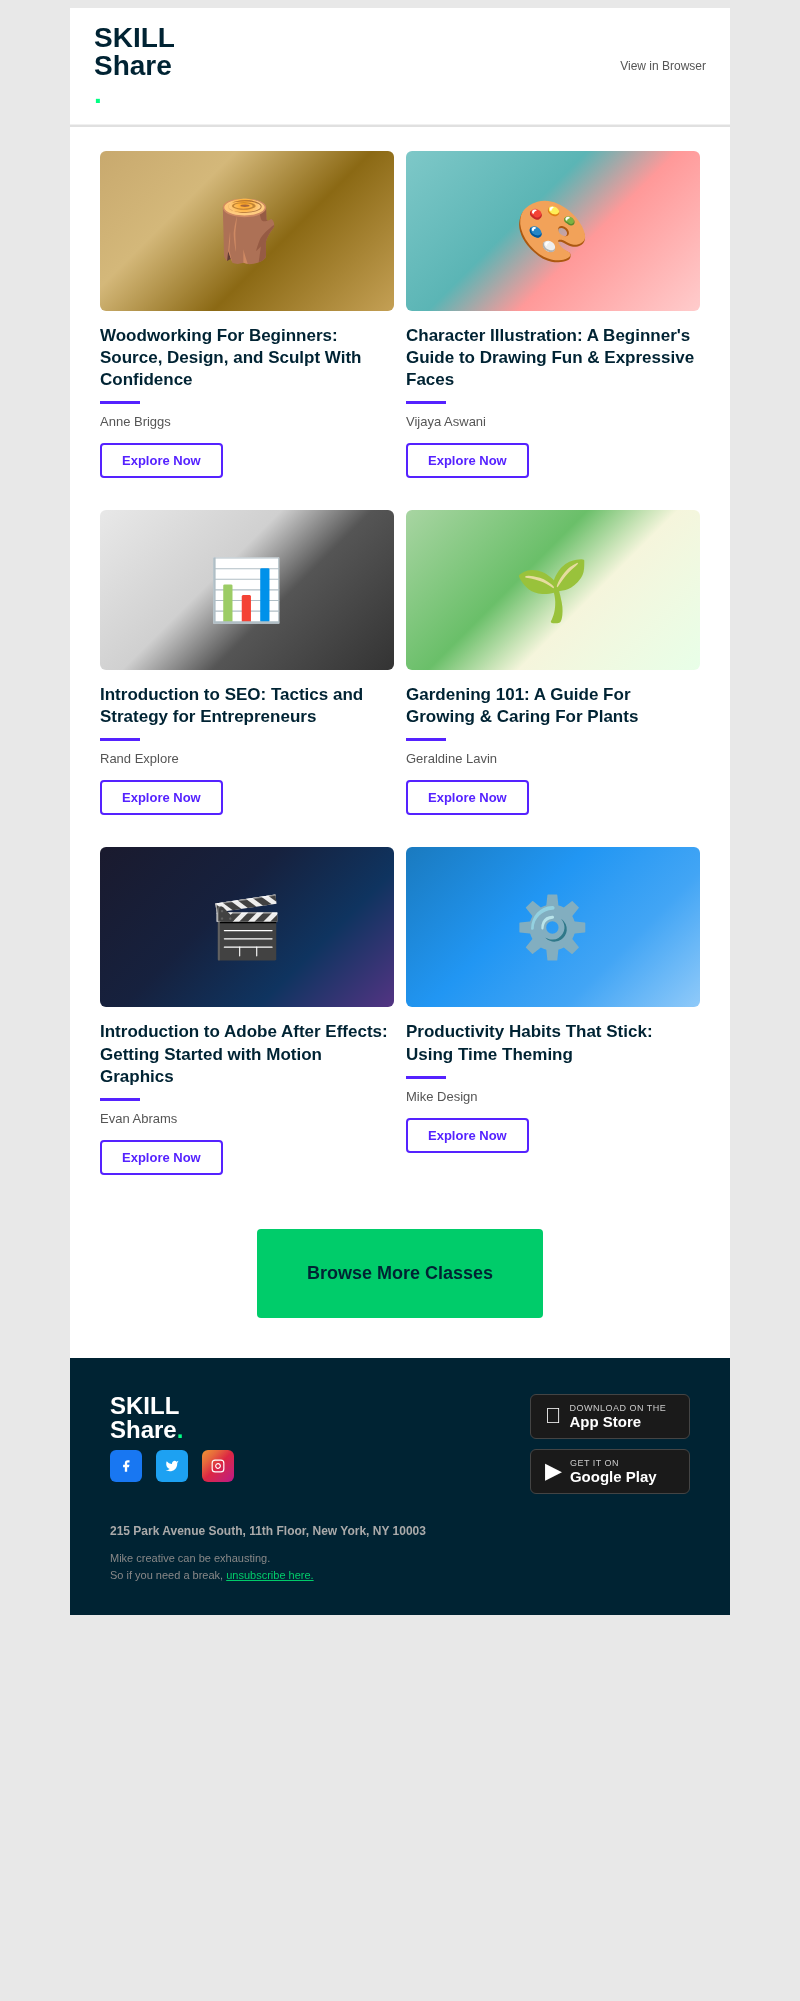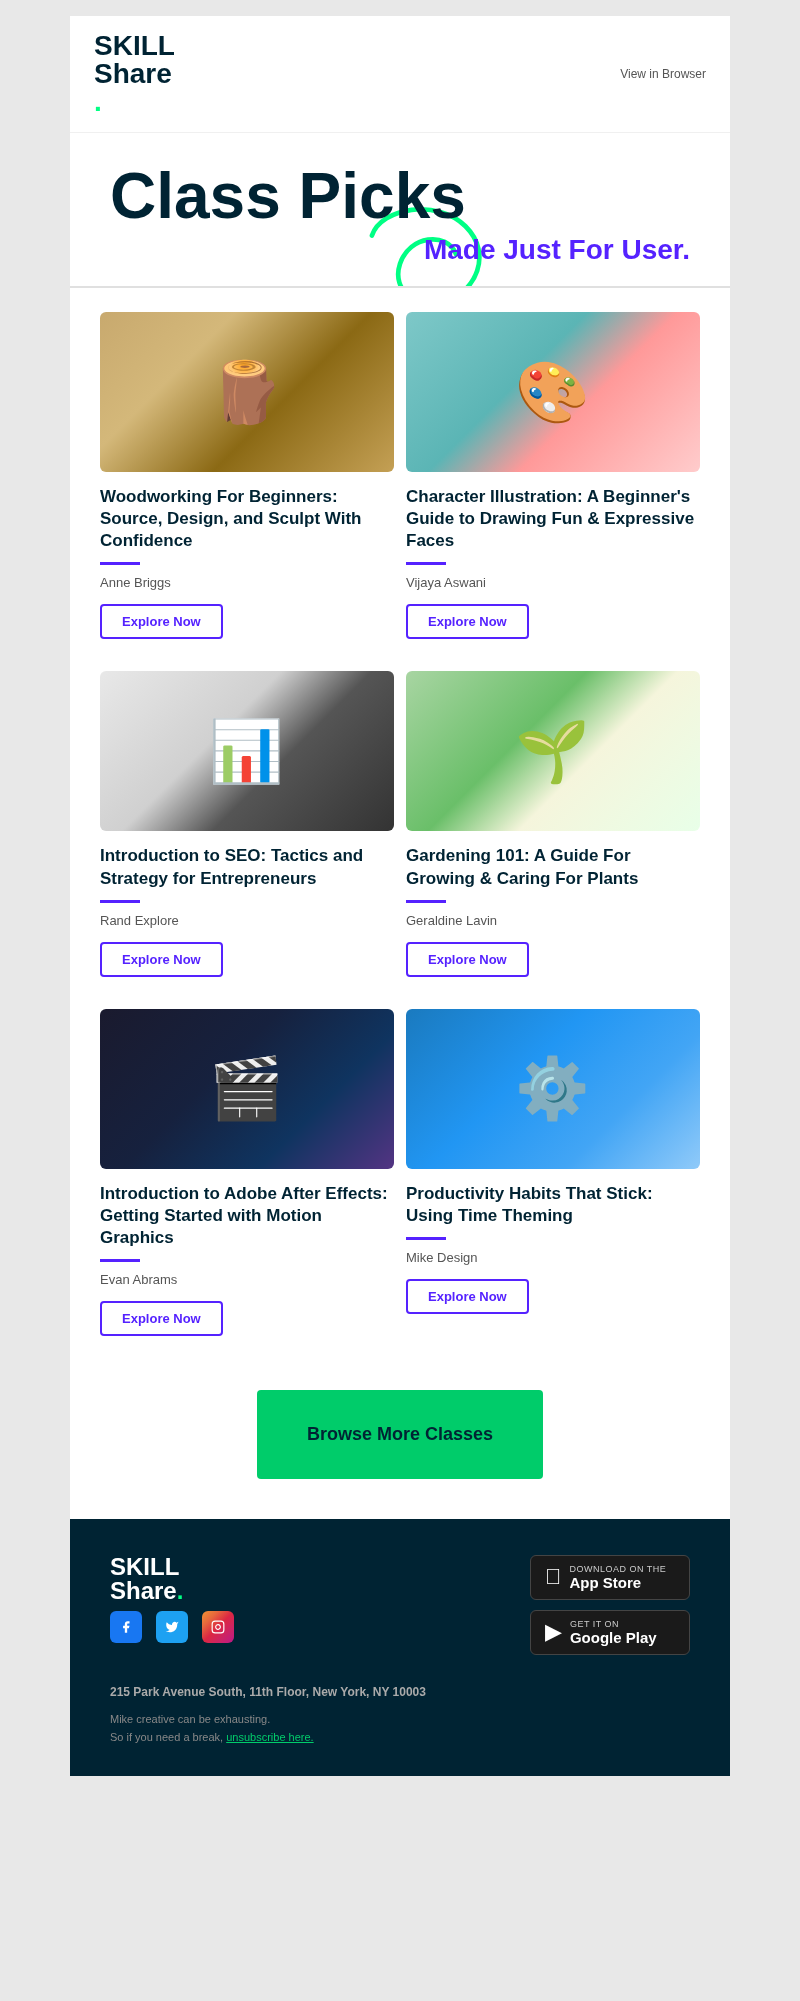--- a/index.html
+++ b/index.html
@@ -6,21 +6,21 @@
     body {
       font-family: 'Arial', sans-serif;
       background: #e8e8e8;
       width: 800px;
       margin: 0 auto;
     }
 
     .email-wrapper {
       background: #86efac;
       max-width: 660px;
-      margin: 16px auto;
+      margin: 8px auto;
     }
 
     
     .header {
       background: #ffffff;
       padding: 16px 24px;
       display: flex;
       justify-content: space-between;
       align-items: center;
       border-bottom: 1px solid #f0f0f0;
@@ -367,31 +367,20 @@
     <div class="logo-text">
       <span>SKILL</span>
       <span>
         <span>Share</span>
           <span class="logo-dot">.</span>
       </span>
     </div>
     <a class="view-browser">View in Browser</a>
   </div>
 
-  <div class="hero">
-    <div style="position:relative;">
-
-      <svg class="squiggle" viewBox="0 0 620 180" fill="none" xmlns="http://www.w3.org/2000/svg">
-        <path d="M 280 50 C 290 20, 350 10, 380 40 C 410 70, 390 110, 360 120 C 330 130, 300 110, 310 80 C 320 50, 360 45, 370 70" stroke="#00ff84" stroke-width="5" fill="none" stroke-linecap="round"></path>
-        <path d="M 10 200 C 60 180, 120 160, 180 175 C 240 190, 280 210, 360 200 C 440 190, 520 170, 600 185 C 650 192, 680 200, 700 210" stroke="#00ff84" stroke-width="5" fill="none" stroke-linecap="round"></path>
-      </svg>
-      <h1 class="hero-title">Class Picks</h1>
-      <p class="hero-subtitle">Made Just For User.</p>
-    </div>
-  </div>
 
   <hr class="divider-line">
 
   <div class="cards-section">
     <div class="cards-grid">
 
       <div class="card">
         <div class="card-image">
           <div class="card-img-placeholder img-woodworking"></div>
         </div>

